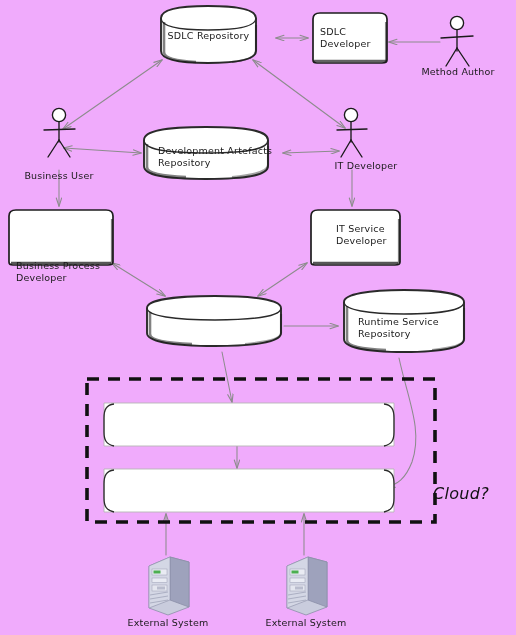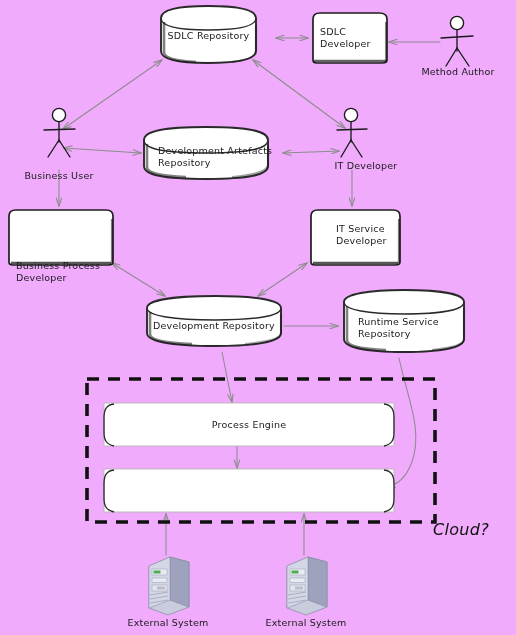--- a/index.html
+++ b/index.html
@@ -239,27 +239,25 @@
 
   <div class="lbl" style="left:158px; top:145px; width:112px;">Development Artefacts
 Repository</div>
 
   <div class="lbl" style="left:16px; top:223px; width:96px;margin-top:37px;">Business Process
 Developer</div>
 
   <div class="lbl" style="left:336px; top:223px; width:80px;">IT Service
 Developer</div>
 
-  <div class="lbl center" style="left:147px; top:320px; width:134px;">Development Repository</div>
 
   <div class="lbl" style="left:358px; top:316px; width:104px;">Runtime Service
 Repository</div>
 
-  <div class="lbl center" style="left:154px; top:419px; width:190px;">Process Engine</div>
-
-
-  <div class="cloud-lbl" style="left:433px; top:520px;">Cloud?</div>
+
+
+  <div class="cloud-lbl" style="left:433px; top:484px;">Cloud?</div>
 
   <div class="lbl center" style="left:122px; top:617px; width:92px;">External System</div>
 
   <div class="lbl center" style="left:260px; top:617px; width:92px;">External System</div>
 
 </div>
 
 </body></html>

